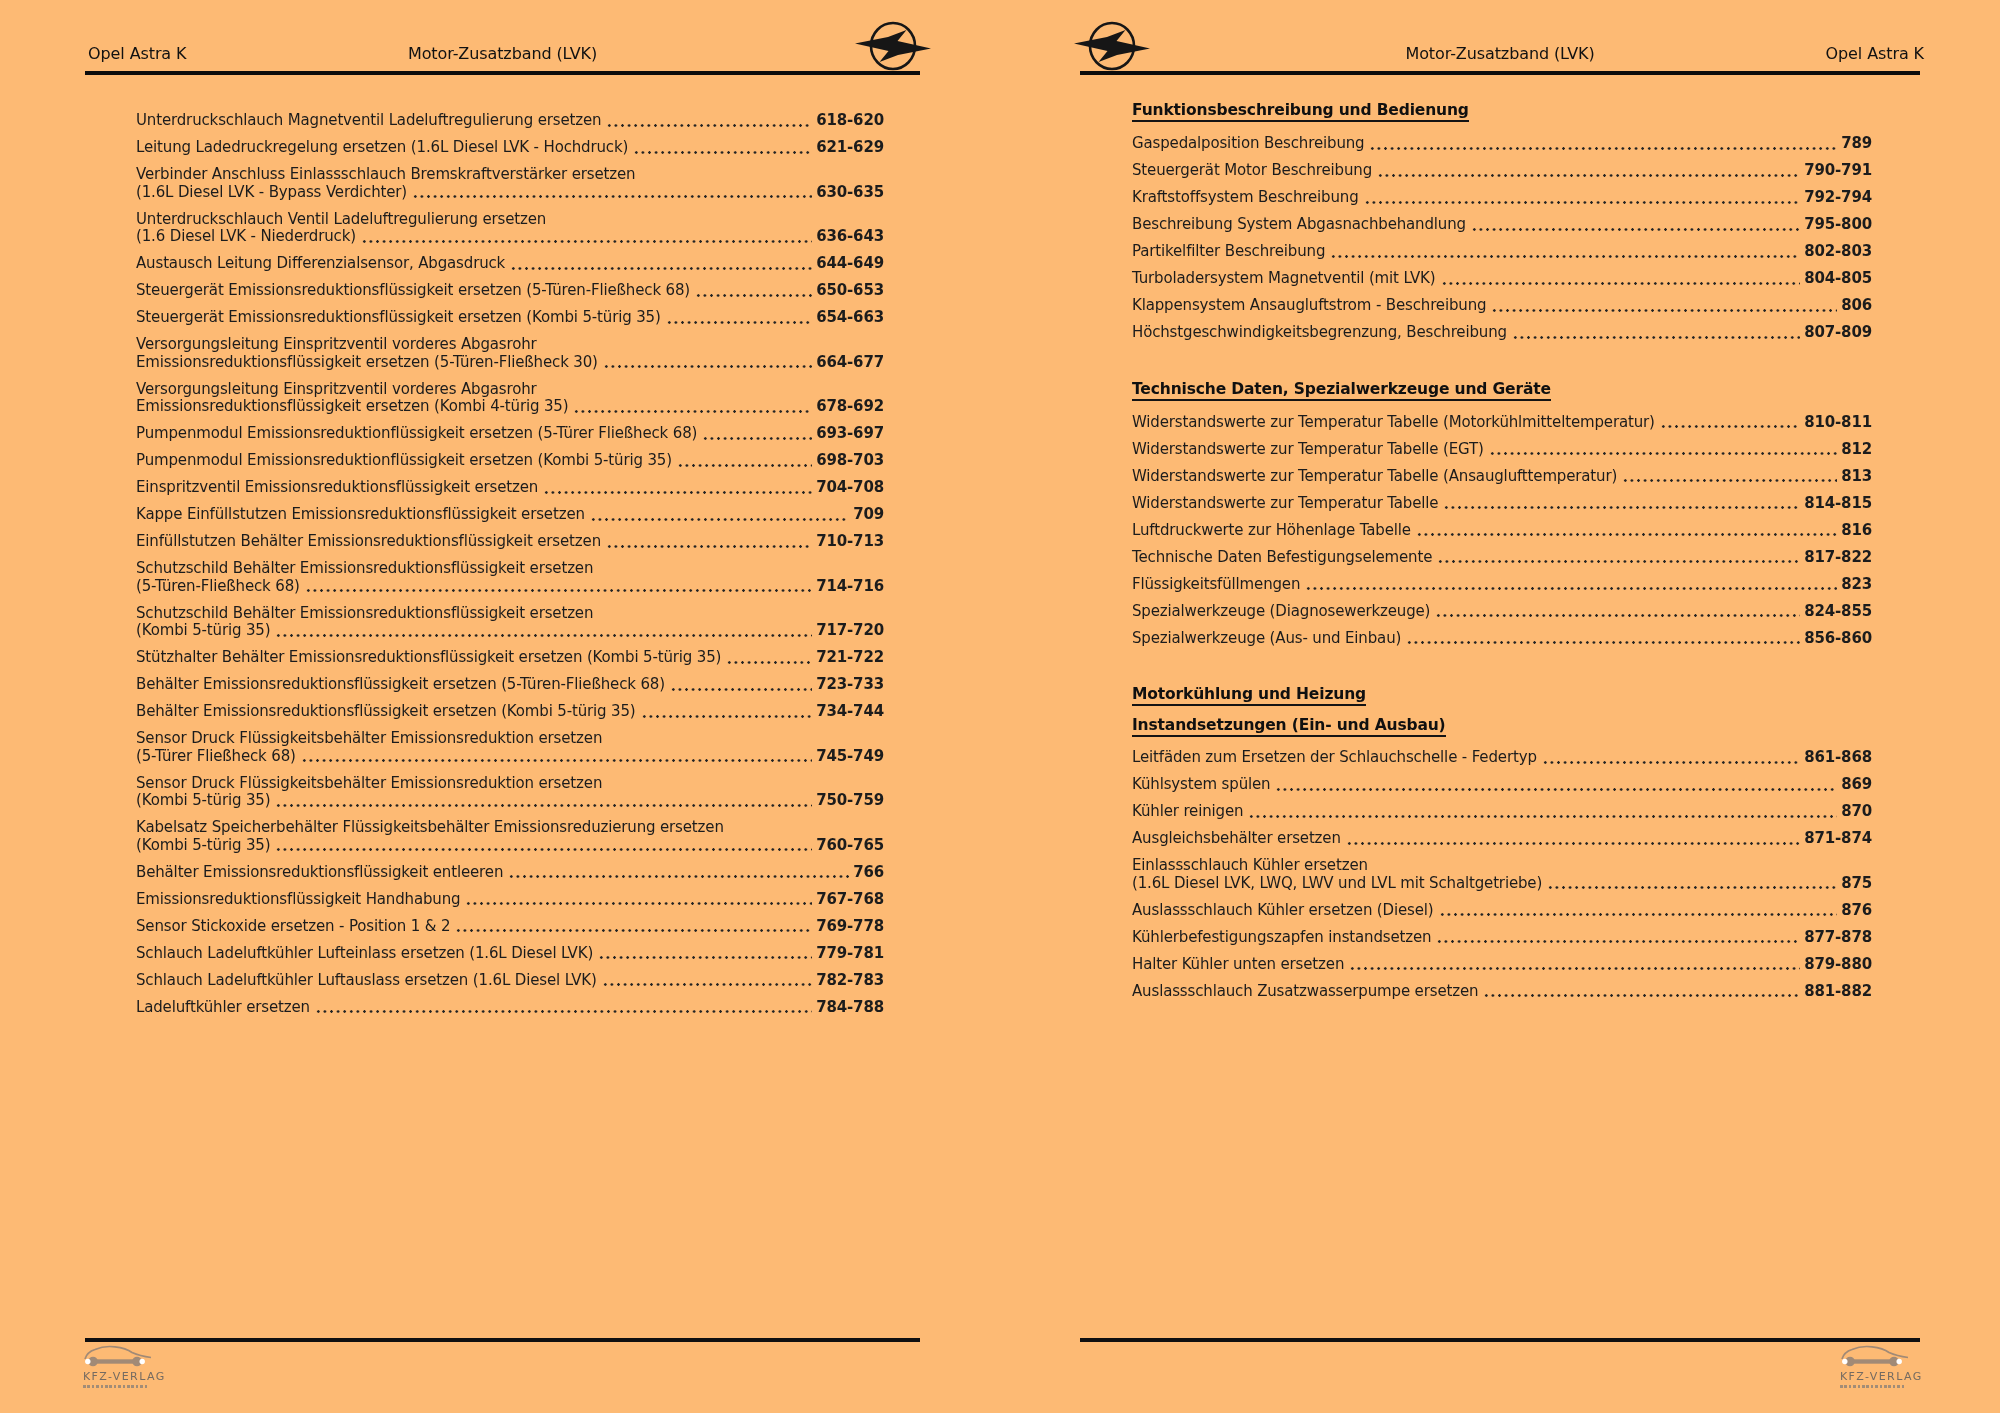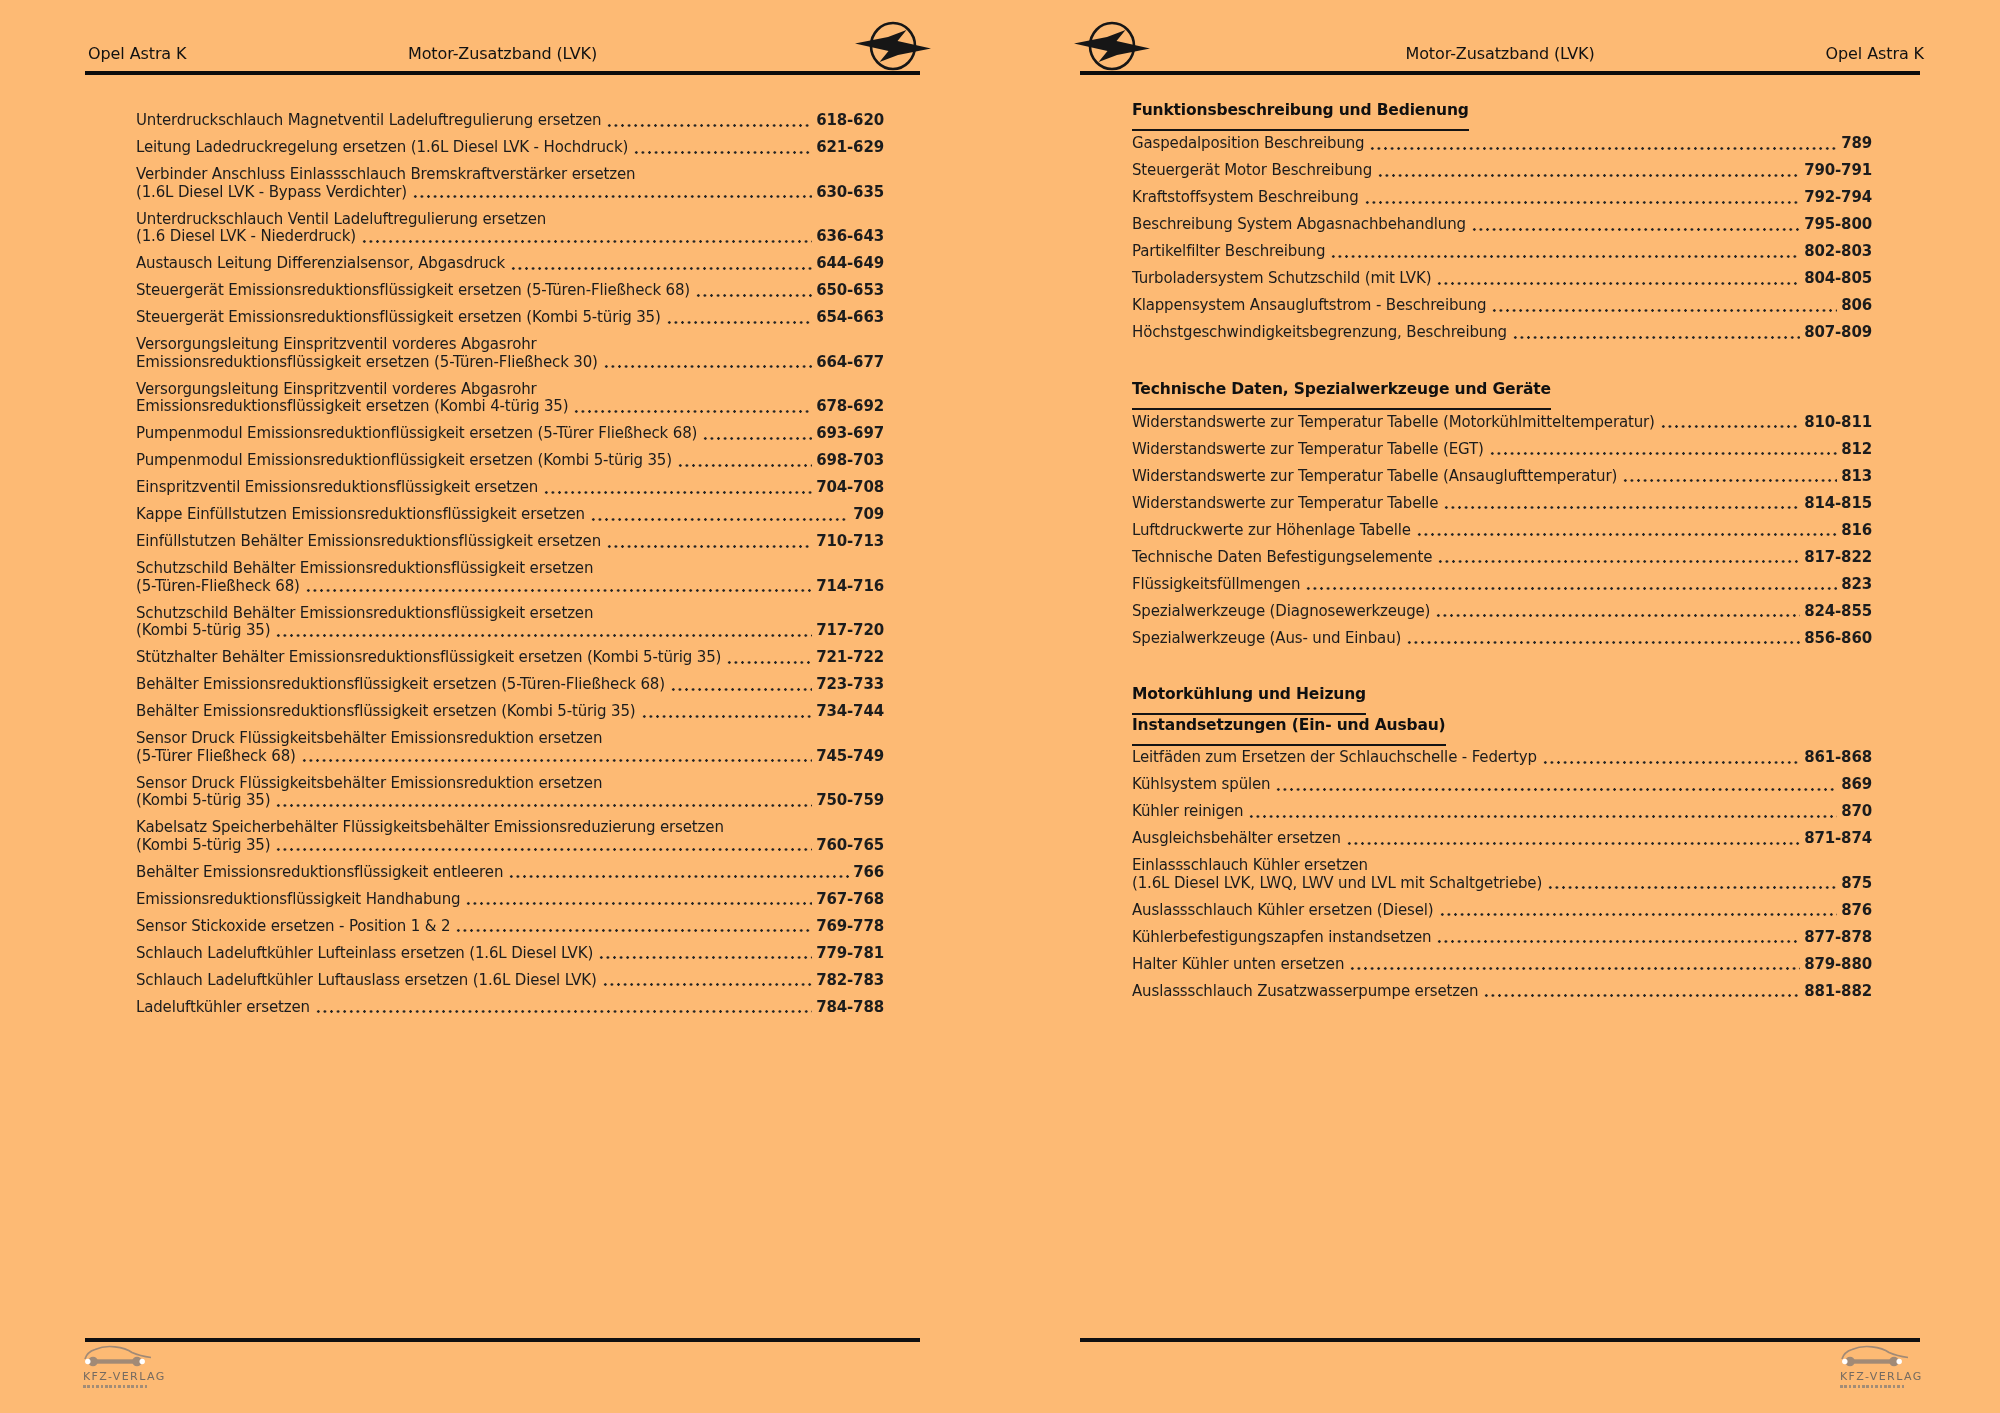--- a/index.html
+++ b/index.html
@@ -41,21 +41,21 @@
     background-size:6.6px 3px;background-repeat:repeat-x;
     background-position:left bottom 3px;
   }
   .toc-num{white-space:nowrap;font-weight:bold;}
 
   
   .sec-heading{
     font-size:15.5px;font-weight:bold;color:#101010;
     margin:0 0 15px 0;line-height:20px;
   }
-  .sec-heading > span{border-bottom:2px solid #141414;padding-bottom:10px;}
+  .sec-heading > span{border-bottom:2px solid #141414;padding-bottom:1px;}
   .sec-gap{margin-top:37px;}
   .sub-heading{margin:-4px 0 14px 0;}
 
   
   .ftr-rule{position:absolute;top:1338px;height:4px;background:#101010;}
   #page-left  .ftr-rule{left:85px;width:835px;}
   #page-right .ftr-rule{left:80px;width:840px;}
   .publisher{position:absolute;top:1344px;width:80px;}
   #page-left  .publisher{left:83px;}
   #page-right .publisher{left:840px;}
@@ -347,21 +347,21 @@
       </div>
       <div class="toc-entry">
         <div class="toc-row">
           <span class="toc-last">Partikelfilter Beschreibung</span>
           <span class="toc-dots"></span>
           <span class="toc-num">802-803</span>
         </div>
       </div>
       <div class="toc-entry">
         <div class="toc-row">
-          <span class="toc-last">Turboladersystem Schutzschild (mit LVK)</span>
+          <span class="toc-last">Turboladersystem Magnetventil (mit LVK)</span>
           <span class="toc-dots"></span>
           <span class="toc-num">804-805</span>
         </div>
       </div>
       <div class="toc-entry">
         <div class="toc-row">
           <span class="toc-last">Klappensystem Ansaugluftstrom - Beschreibung</span>
           <span class="toc-dots"></span>
           <span class="toc-num">806</span>
         </div>

